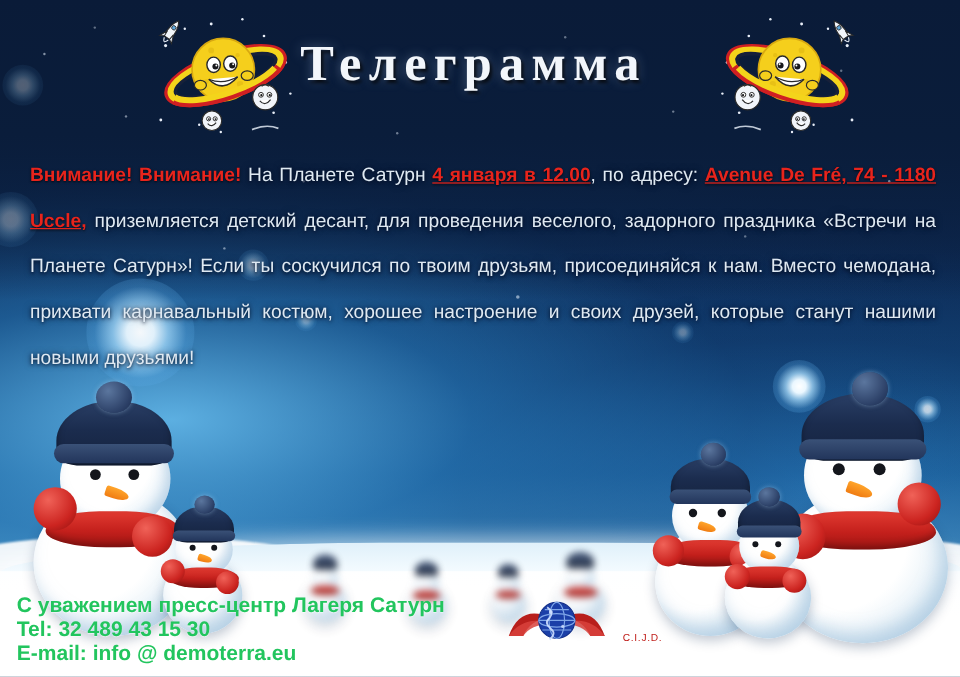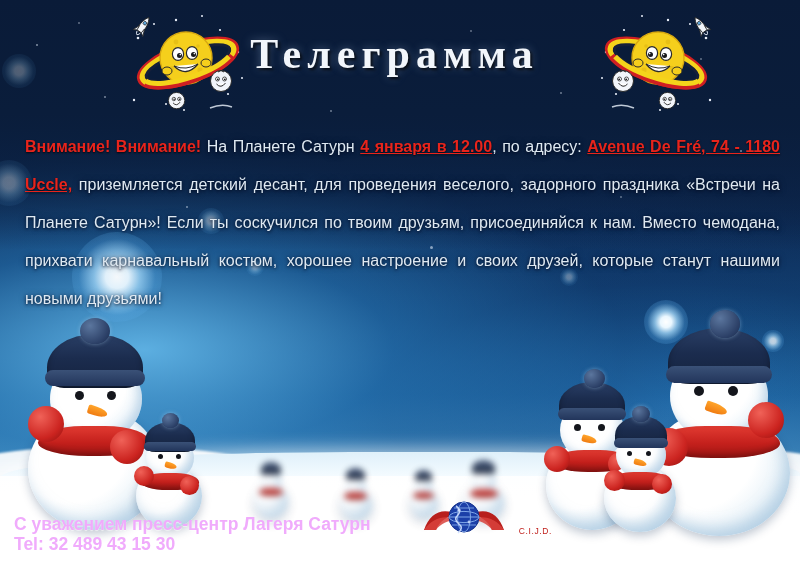--- a/index.html
+++ b/index.html
@@ -128,21 +128,21 @@
     text-shadow:0 1px 2px rgba(0,0,0,.8);
   }
   .body-text .accent-plain{
     color:#e8241c;font-weight:bold;
     text-shadow:0 1px 2px rgba(0,0,0,.8);
   }
 
   
   .footer{
     position:absolute;left:14px;bottom:10px;
-    color:#f0abfc;font-weight:bold;font-size:17.5px;line-height:20px;
+    color:#22c55e;font-weight:bold;font-size:17.5px;line-height:20px;
     text-shadow:0 1px 1px rgba(255,255,255,.6);
   }
   .footer div{white-space:nowrap;}
 
   
   .dtlogo{position:absolute;left:420px;bottom:8px;width:130px;height:54px;}
   .dt-word{
     position:absolute;left:0;bottom:-2px;
     font-family:"Liberation Sans", sans-serif;
     font-size:23px;font-weight:bold;letter-spacing:-0.5px;
@@ -453,20 +453,21 @@
     <div class="sm-eye" style="left:48px;top:37px;width:5px;height:5px;"></div>
     <div class="sm-nose" style="left:36px;top:44px;width:13px;height:6px;transform:rotate(16deg);"></div>
     <div class="sm-scarf" style="left:11px;top:58px;width:62px;height:18px;"></div>
     <div class="sm-scarfpom" style="left:6px;top:56px;width:21px;height:21px;"></div>
     <div class="sm-scarfpom" style="left:54px;top:60px;width:20px;height:20px;"></div>
   </div>
 
   <div class="footer">
     <div>С уважением пресс-центр Лагеря Сатурн</div>
     <div>Tel: 32 489 43 15 30</div>
+    <div>E-mail: info @ demoterra.eu</div>
   </div>
 
   <div class="dtlogo">
     <svg viewBox="0 0 130 40" width="130" height="40" style="position:absolute;left:0;top:-2px;" aria-hidden="true">
 
       <g>
         <path d="M4 30 C10 12 24 6 40 16 C30 14 20 20 16 30 Z" fill="#b81f1c"></path>
         <path d="M4 30 C12 18 26 14 38 20 C28 20 20 24 16 30 Z" fill="#d8423c" opacity=".85"></path>
         <path d="M84 30 C78 12 64 6 48 16 C58 14 68 20 72 30 Z" fill="#b81f1c"></path>
         <path d="M84 30 C76 18 62 14 50 20 C60 20 68 24 72 30 Z" fill="#d8423c" opacity=".85"></path>

